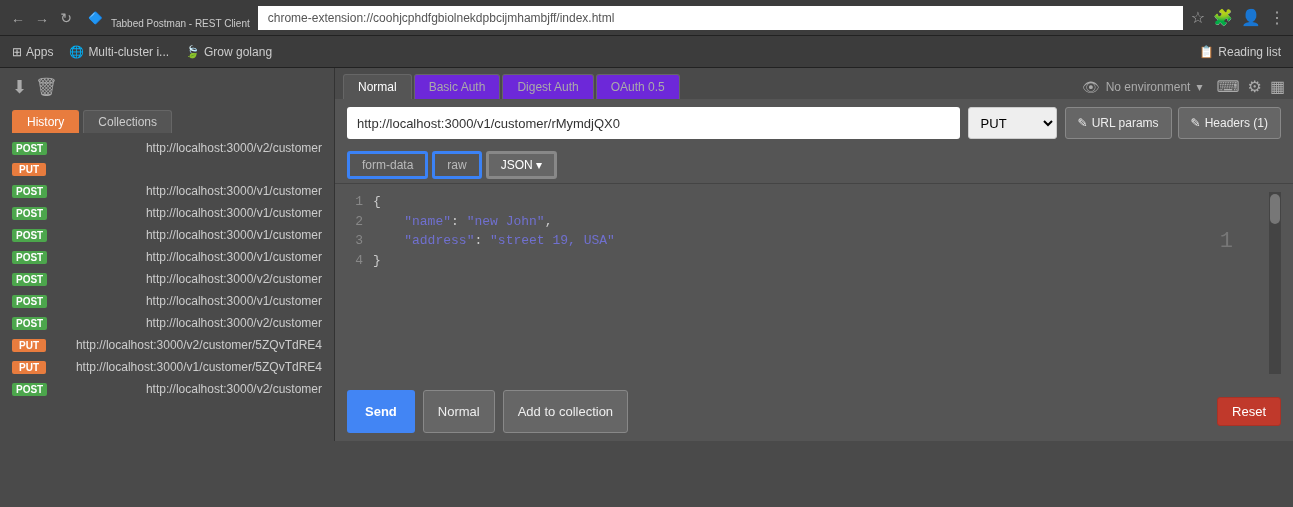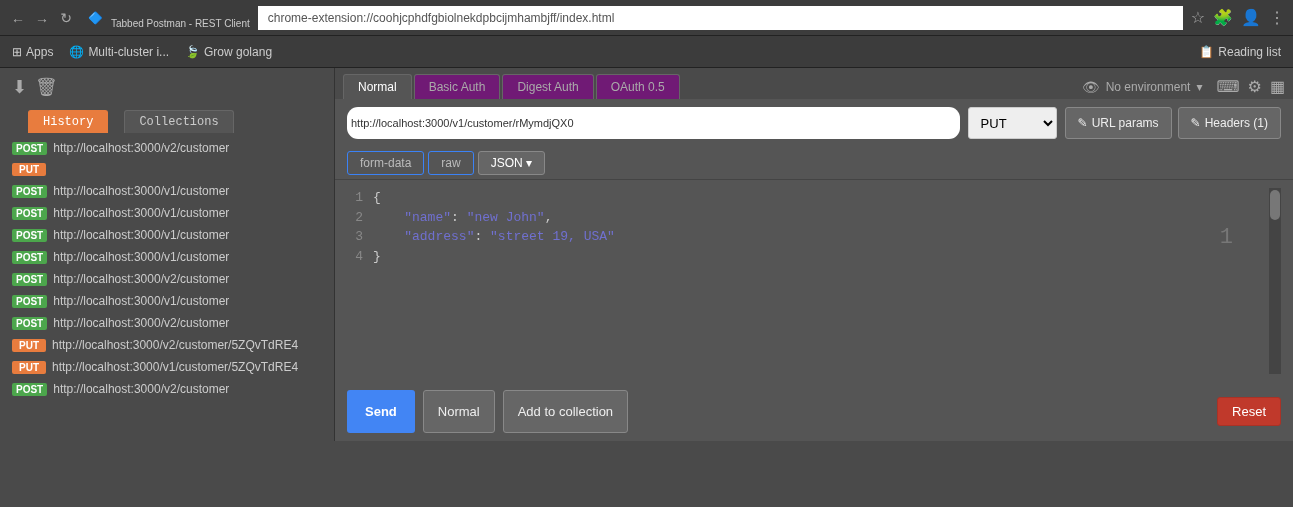--- a/index.html
+++ b/index.html
@@ -79,23 +79,22 @@
       justify-content: space-between;
     }
     .postman-logo {
       font-size: 22px;
       font-weight: bold;
       color: #f06429;
       letter-spacing: 1px;
     }
     .sidebar-tabs {
       display: flex;
-      gap: 16px;
-      padding: 4px 28px 0;
-      font-family: Liberation Mono, monospace;
+      gap: 4px;
+      padding: 4px 12px 0;
     }
     .sidebar-tab {
       padding: 4px 14px;
       border-radius: 3px 3px 0 0;
       font-size: 12px;
       cursor: pointer;
       border: 1px solid #666;
       border-bottom: none;
     }
     .sidebar-tab.active {
@@ -108,25 +107,25 @@
       color: #ccc;
     }
     .history-list {
       flex: 1;
       overflow-y: auto;
       padding: 4px 0;
     }
     .history-item {
       display: flex;
       align-items: center;
-      gap: 6px;
       padding: 4px 12px;
       cursor: pointer;
       font-size: 12px;
       color: #ccc;
+      justify-content: space-between;
     }
     .method-badge {
       font-size: 10px;
       font-weight: bold;
       padding: 1px 4px;
       border-radius: 2px;
       min-width: 34px;
       text-align: center;
     }
     .badge-post { background: #4ca64c; color: #fff; }
@@ -153,21 +152,21 @@
       border-radius: 3px 3px 0 0;
       cursor: pointer;
       border: 1px solid #666;
       border-bottom: none;
     }
     .req-tab.active {
       background: #555;
       color: #fff;
     }
     .req-tab:not(.active) {
-      background: #701a75;
+      background: #6d28d9;
       color: #aaa;
     }
     .env-selector {
       margin-left: auto;
       display: flex;
       align-items: center;
       gap: 6px;
       color: #aaa;
       font-size: 12px;
       cursor: pointer;
@@ -187,25 +186,25 @@
     .request-url-row {
       display: flex;
       align-items: center;
       padding: 8px 12px;
       gap: 8px;
       background: #555;
     }
     .url-input {
       flex: 1;
       height: 32px;
-      padding: 0 4px;
+      padding: 0 10px;
       background: #fff;
       border: none;
-      border-radius: 11px;
-      font-size: 11px;
+      border-radius: 3px;
+      font-size: 13px;
       color: #333;
     }
     .method-select {
       height: 32px;
       background: #eee;
       border: 1px solid #ccc;
       border-radius: 3px;
       font-size: 13px;
       padding: 0 8px;
       cursor: pointer;
@@ -232,21 +231,21 @@
       padding: 4px 12px;
       gap: 4px;
       background: #555;
       border-bottom: 1px solid #444;
     }
     .body-tab {
       padding: 4px 12px;
       font-size: 12px;
       border-radius: 3px;
       cursor: pointer;
-      border: 1px solid #3b82f6;
+      border: 3px solid #3b82f6;
     }
     .body-tab:not(.active) {
       background: #555;
       color: #bbb;
     }
     .body-tab.json-tab {
       background: #666;
       color: #fff;
       border-color: #888;
     }

